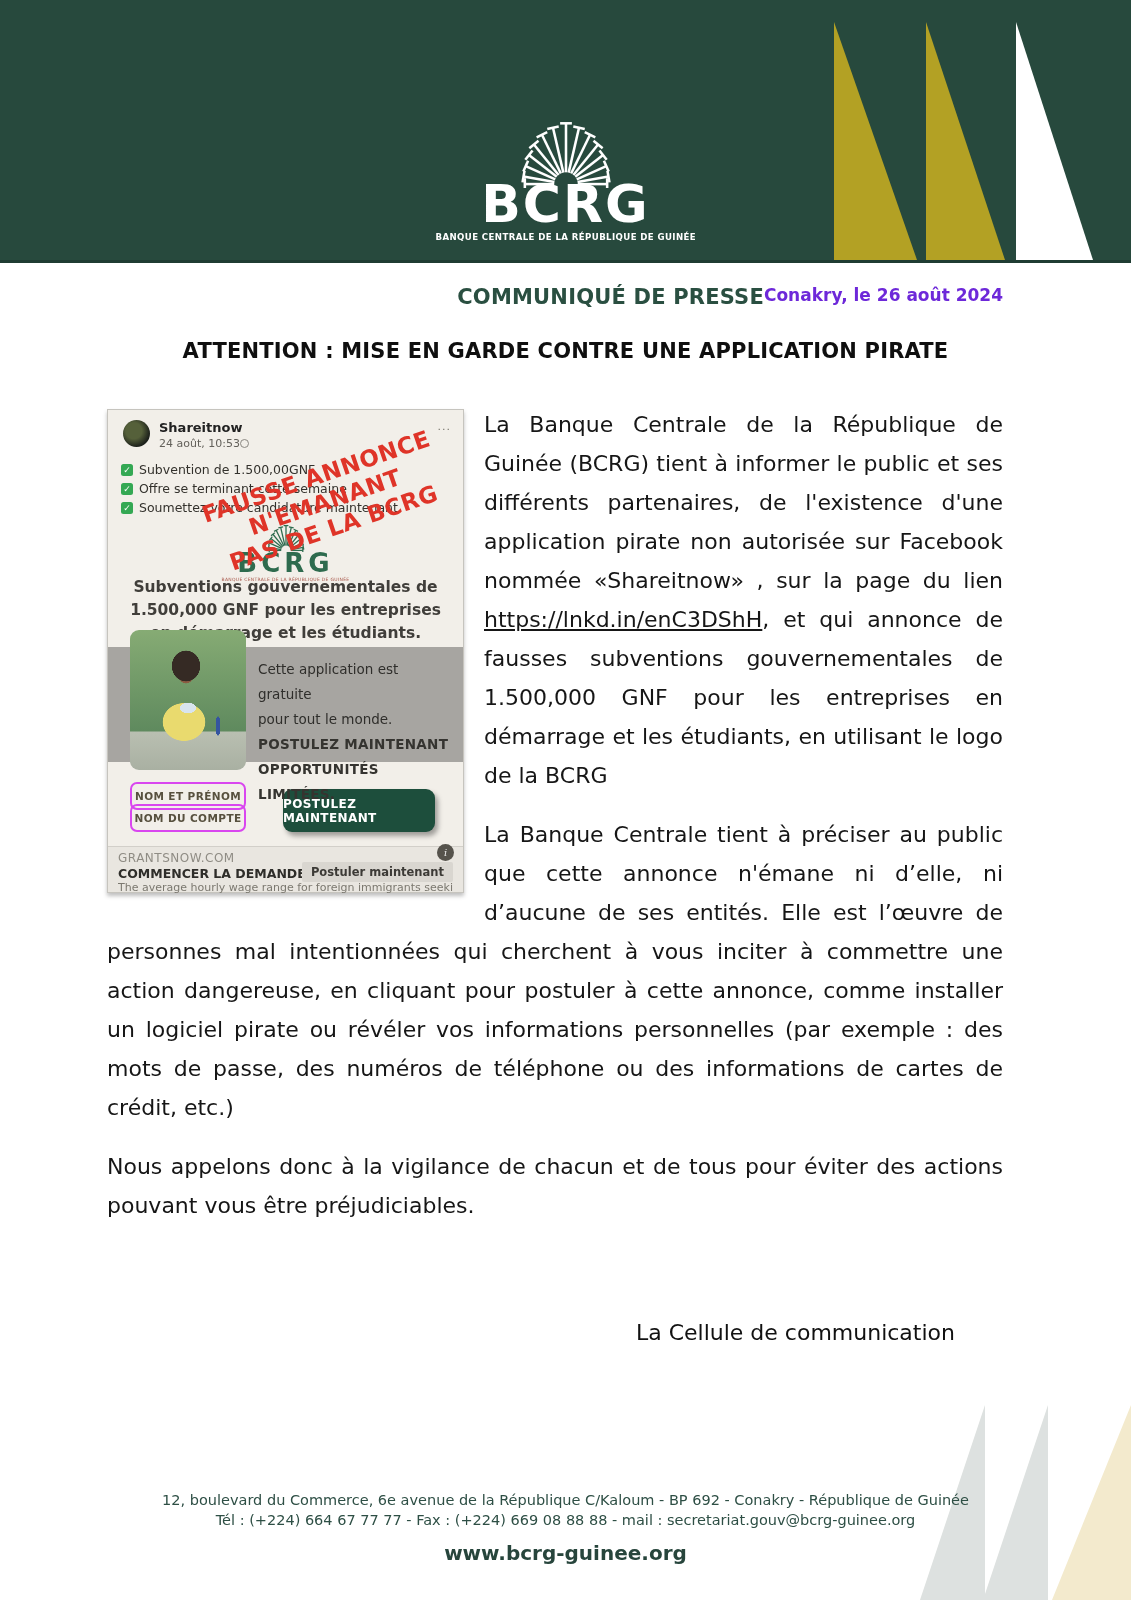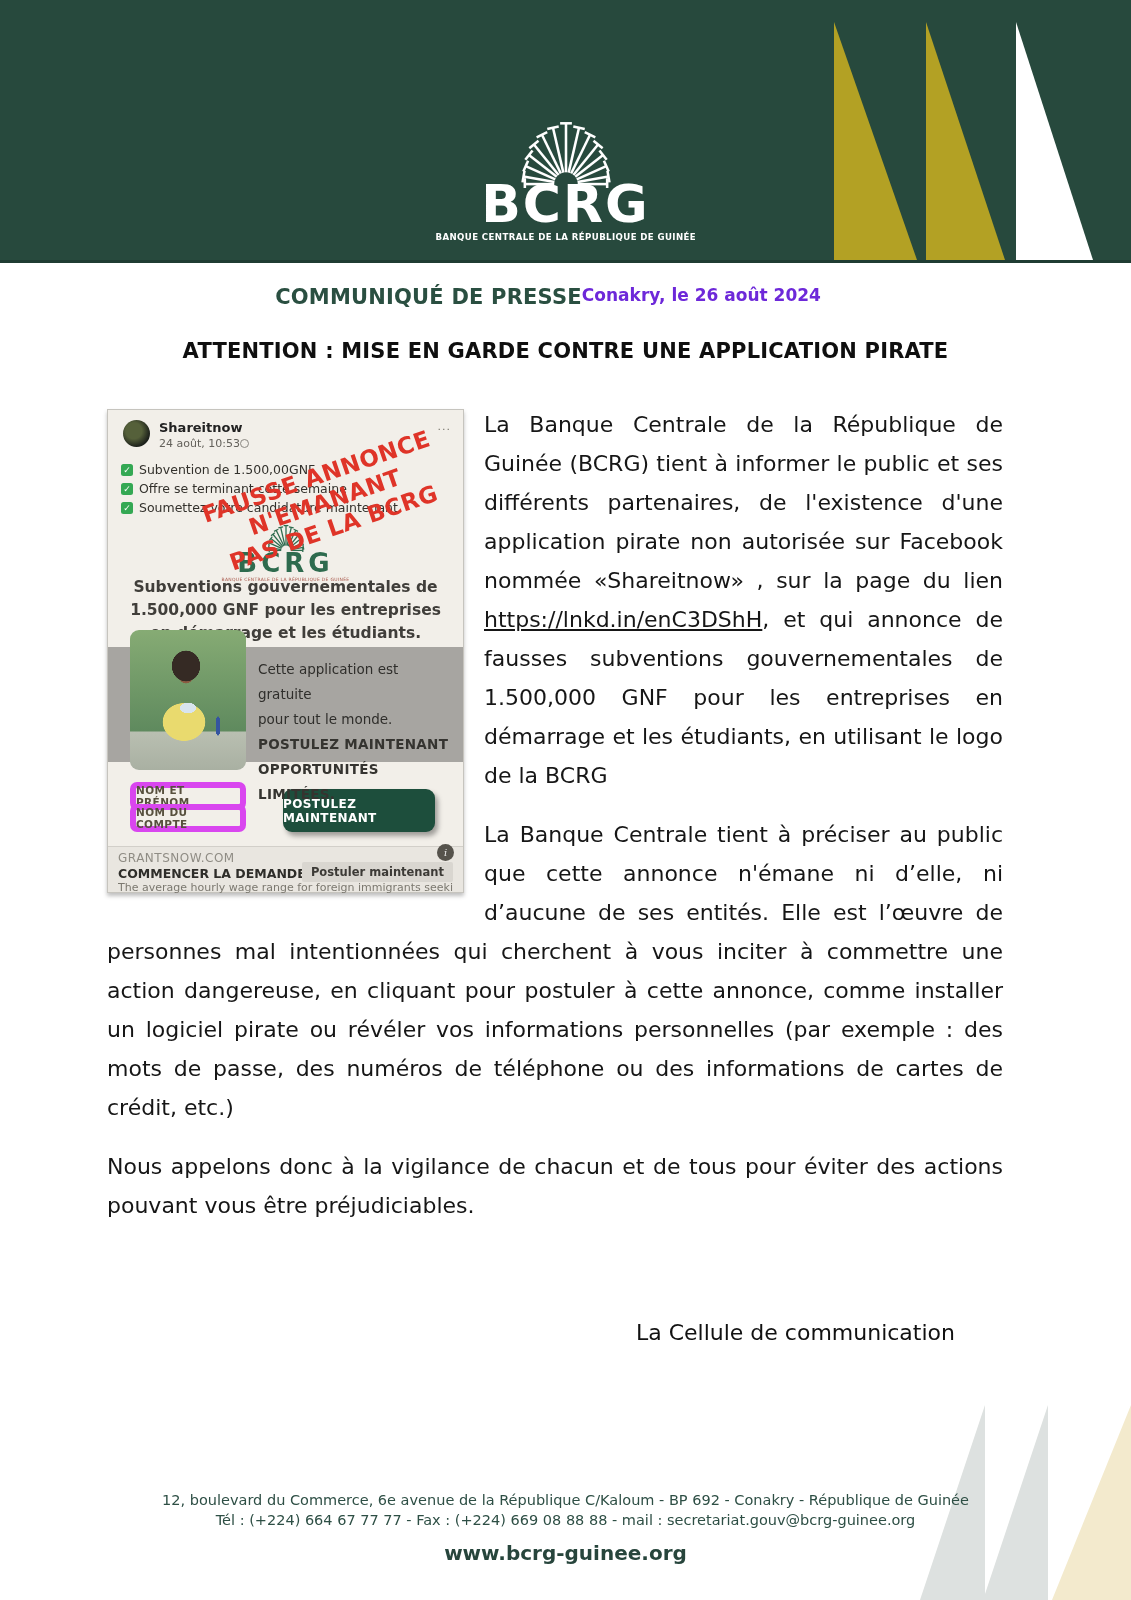--- a/index.html
+++ b/index.html
@@ -14,21 +14,21 @@
   .tri { position:absolute; top:22px; height:238px; }
   .tri-left  { clip-path:polygon(0 0, 0 100%, 100% 100%); }
   .t1 { left:834px; width:83px; background:#b3a124; }
   .t2 { left:926px; width:79px; background:#b3a124; }
   .t3 { left:1016px; width:77px; background:#ffffff; }
   .band-logo { position:absolute; left:50%; top:90px; transform:translateX(-50%); width:260px; text-align:center; color:#fff; }
   .band-logo svg { width:150px; height:98px; display:block; margin:0 auto; }
   .logo-title { font-size:52px; font-weight:bold; letter-spacing:2px; line-height:0.85; margin-top:-6px; }
   .logo-sub { font-size:8.6px; font-weight:bold; letter-spacing:0.4px; margin-top:6px; white-space:nowrap; }
   
-  .meta-row { display:flex; justify-content:center; align-items:flex-start; padding:22px 128px 0 93px; }
+  .meta-row { display:flex; justify-content:flex-end; align-items:flex-start; padding:22px 128px 0 93px; }
   .doc-label { color:#2a4f41; font-weight:bold; font-size:21px; letter-spacing:0.2px; }
   .dateline { color:#6d28d9; font-size:17px; padding-top:0px;font-weight:bold; }
   .title { text-align:center; font-weight:bold; font-size:21px; color:#0f0f0f; margin-top:30px; letter-spacing:0.2px; }
   
   .content { padding:0 128px 0 107px; margin-top:42px; font-size:22px; line-height:39px; text-align:justify; }
   .content p { margin-bottom:20px; }
   .doc-link { text-decoration:underline; }
   .signature { margin-top:88px; text-align:right; padding-right:48px; font-size:22px; color:#111; }
   
   .fb-shot {
@@ -63,21 +63,21 @@
     background:
       radial-gradient(ellipse 13px 9px at 58px 78px, #d8e4ee 60%, transparent 61%),
       radial-gradient(ellipse 4px 16px at 88px 96px, #3555a0 60%, transparent 61%),
       radial-gradient(ellipse 24px 26px at 56px 36px, #352a24 58%, transparent 60%),
       radial-gradient(ellipse 13px 16px at 56px 44px, #8a5c42 58%, transparent 60%),
       radial-gradient(ellipse 36px 32px at 54px 92px, #e9da6e 58%, transparent 60%),
       linear-gradient(180deg, #86ab74 0%, #5f8a5e 72%, #b9bfb1 73%, #a9b0a2 100%);
   }
   .gray-text { position:absolute; top:247px; left:150px; right:8px; color:#2f2e2b; font-size:13.5px; line-height:25px; z-index:3; }
   .gray-strong { font-weight:bold; letter-spacing:0.3px; color:#353430; }
-  .ad-field { position:absolute; left:22px; width:116px; height:28px; border:6px solid #d946ef; border-radius:7px;
+  .ad-field { position:absolute; left:22px; width:116px; height:28px; border:2px solid #d946ef; border-radius:7px;
     display:flex; align-items:center; justify-content:center; font-size:10.5px; font-weight:bold; color:#57503e; letter-spacing:0.4px; z-index:2; }
   .f1 { top:372px; } .f2 { top:394px; }
   .ad-cta { position:absolute; top:379px; left:175px; width:152px; height:43px; background:#1d4e3c; border-radius:9px;
     box-shadow:3px 4px 5px rgba(0,0,0,0.35); color:#fff; font-weight:bold; font-size:12px; letter-spacing:0.4px;
     display:flex; align-items:center; justify-content:center; z-index:2; }
   .info-badge { position:absolute; top:434px; right:9px; width:17px; height:17px; border-radius:50%; background:#56534c;
     color:#eee; font-size:10px; font-style:italic; font-family:"DejaVu Serif", serif; display:flex; align-items:center; justify-content:center; z-index:4; }
   .link-card { position:absolute; left:0; right:0; bottom:0; height:46px; background:#e9e6e0; border-top:1px solid #d2cfc9; padding:4px 10px; }
   .lc-domain { font-size:12px; color:#8f8c84; letter-spacing:0.5px; }
   .lc-title { font-size:12.5px; font-weight:bold; color:#2e2d29; margin-top:1px; white-space:nowrap; }

